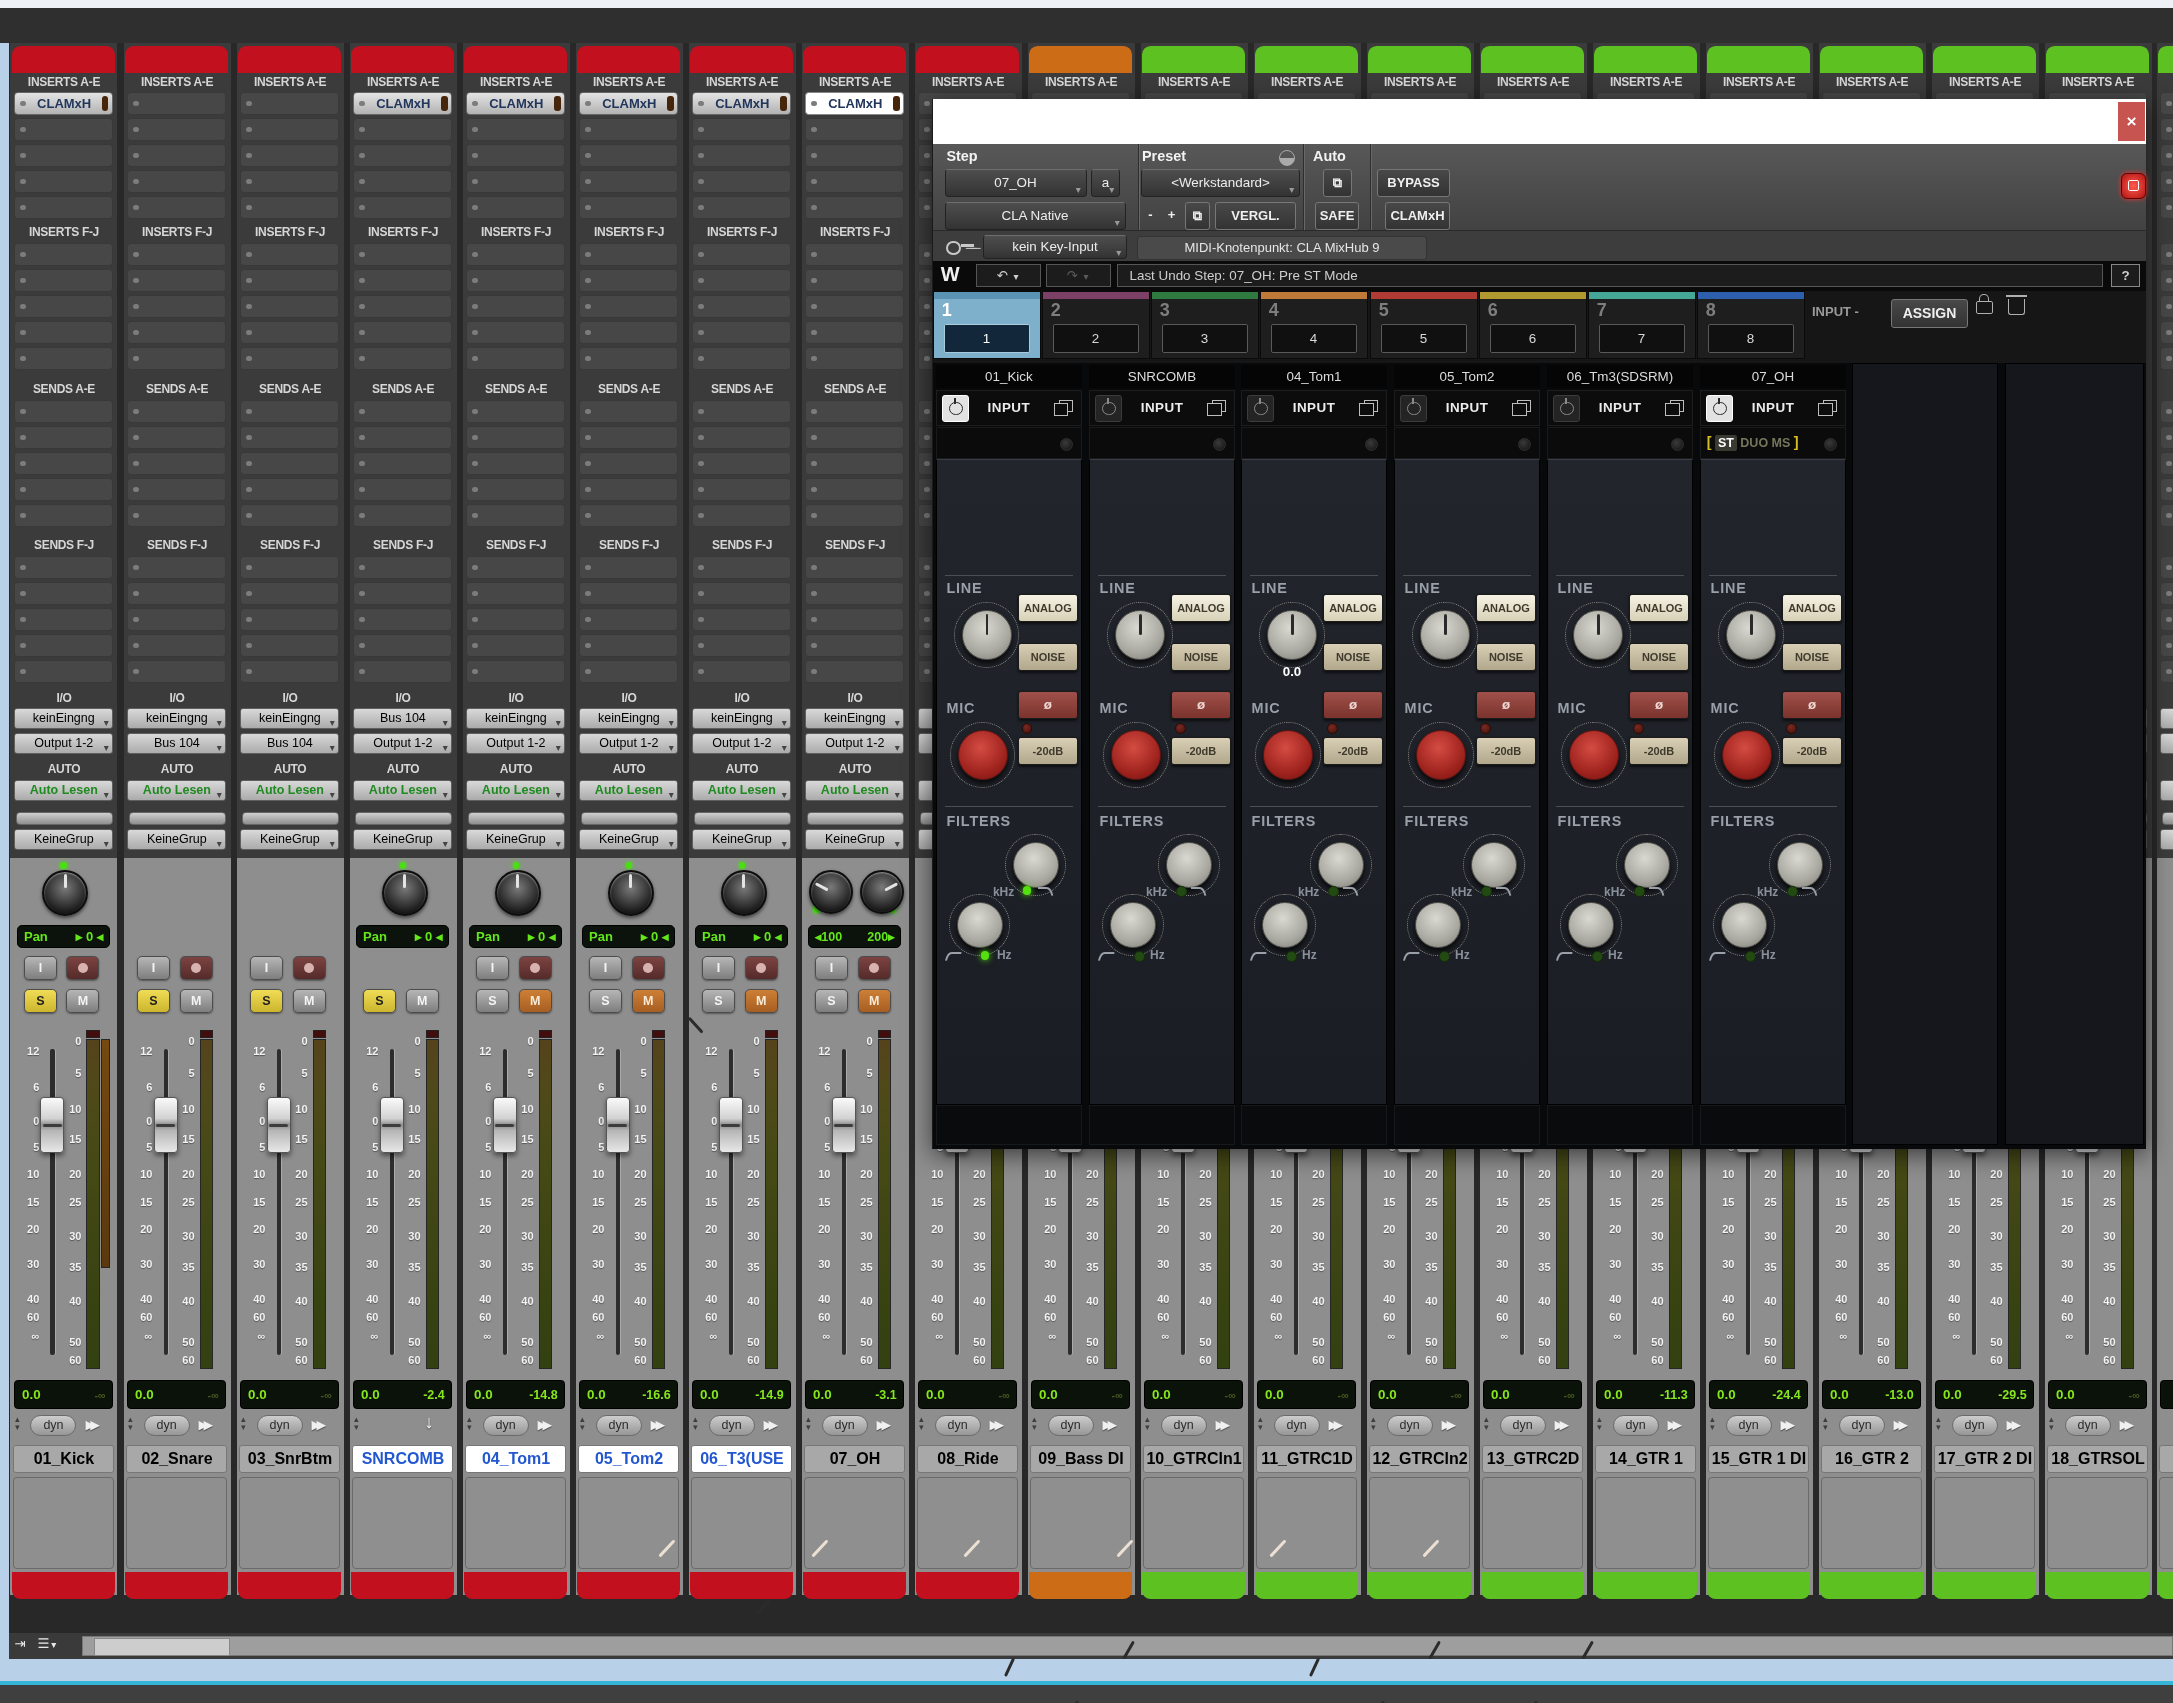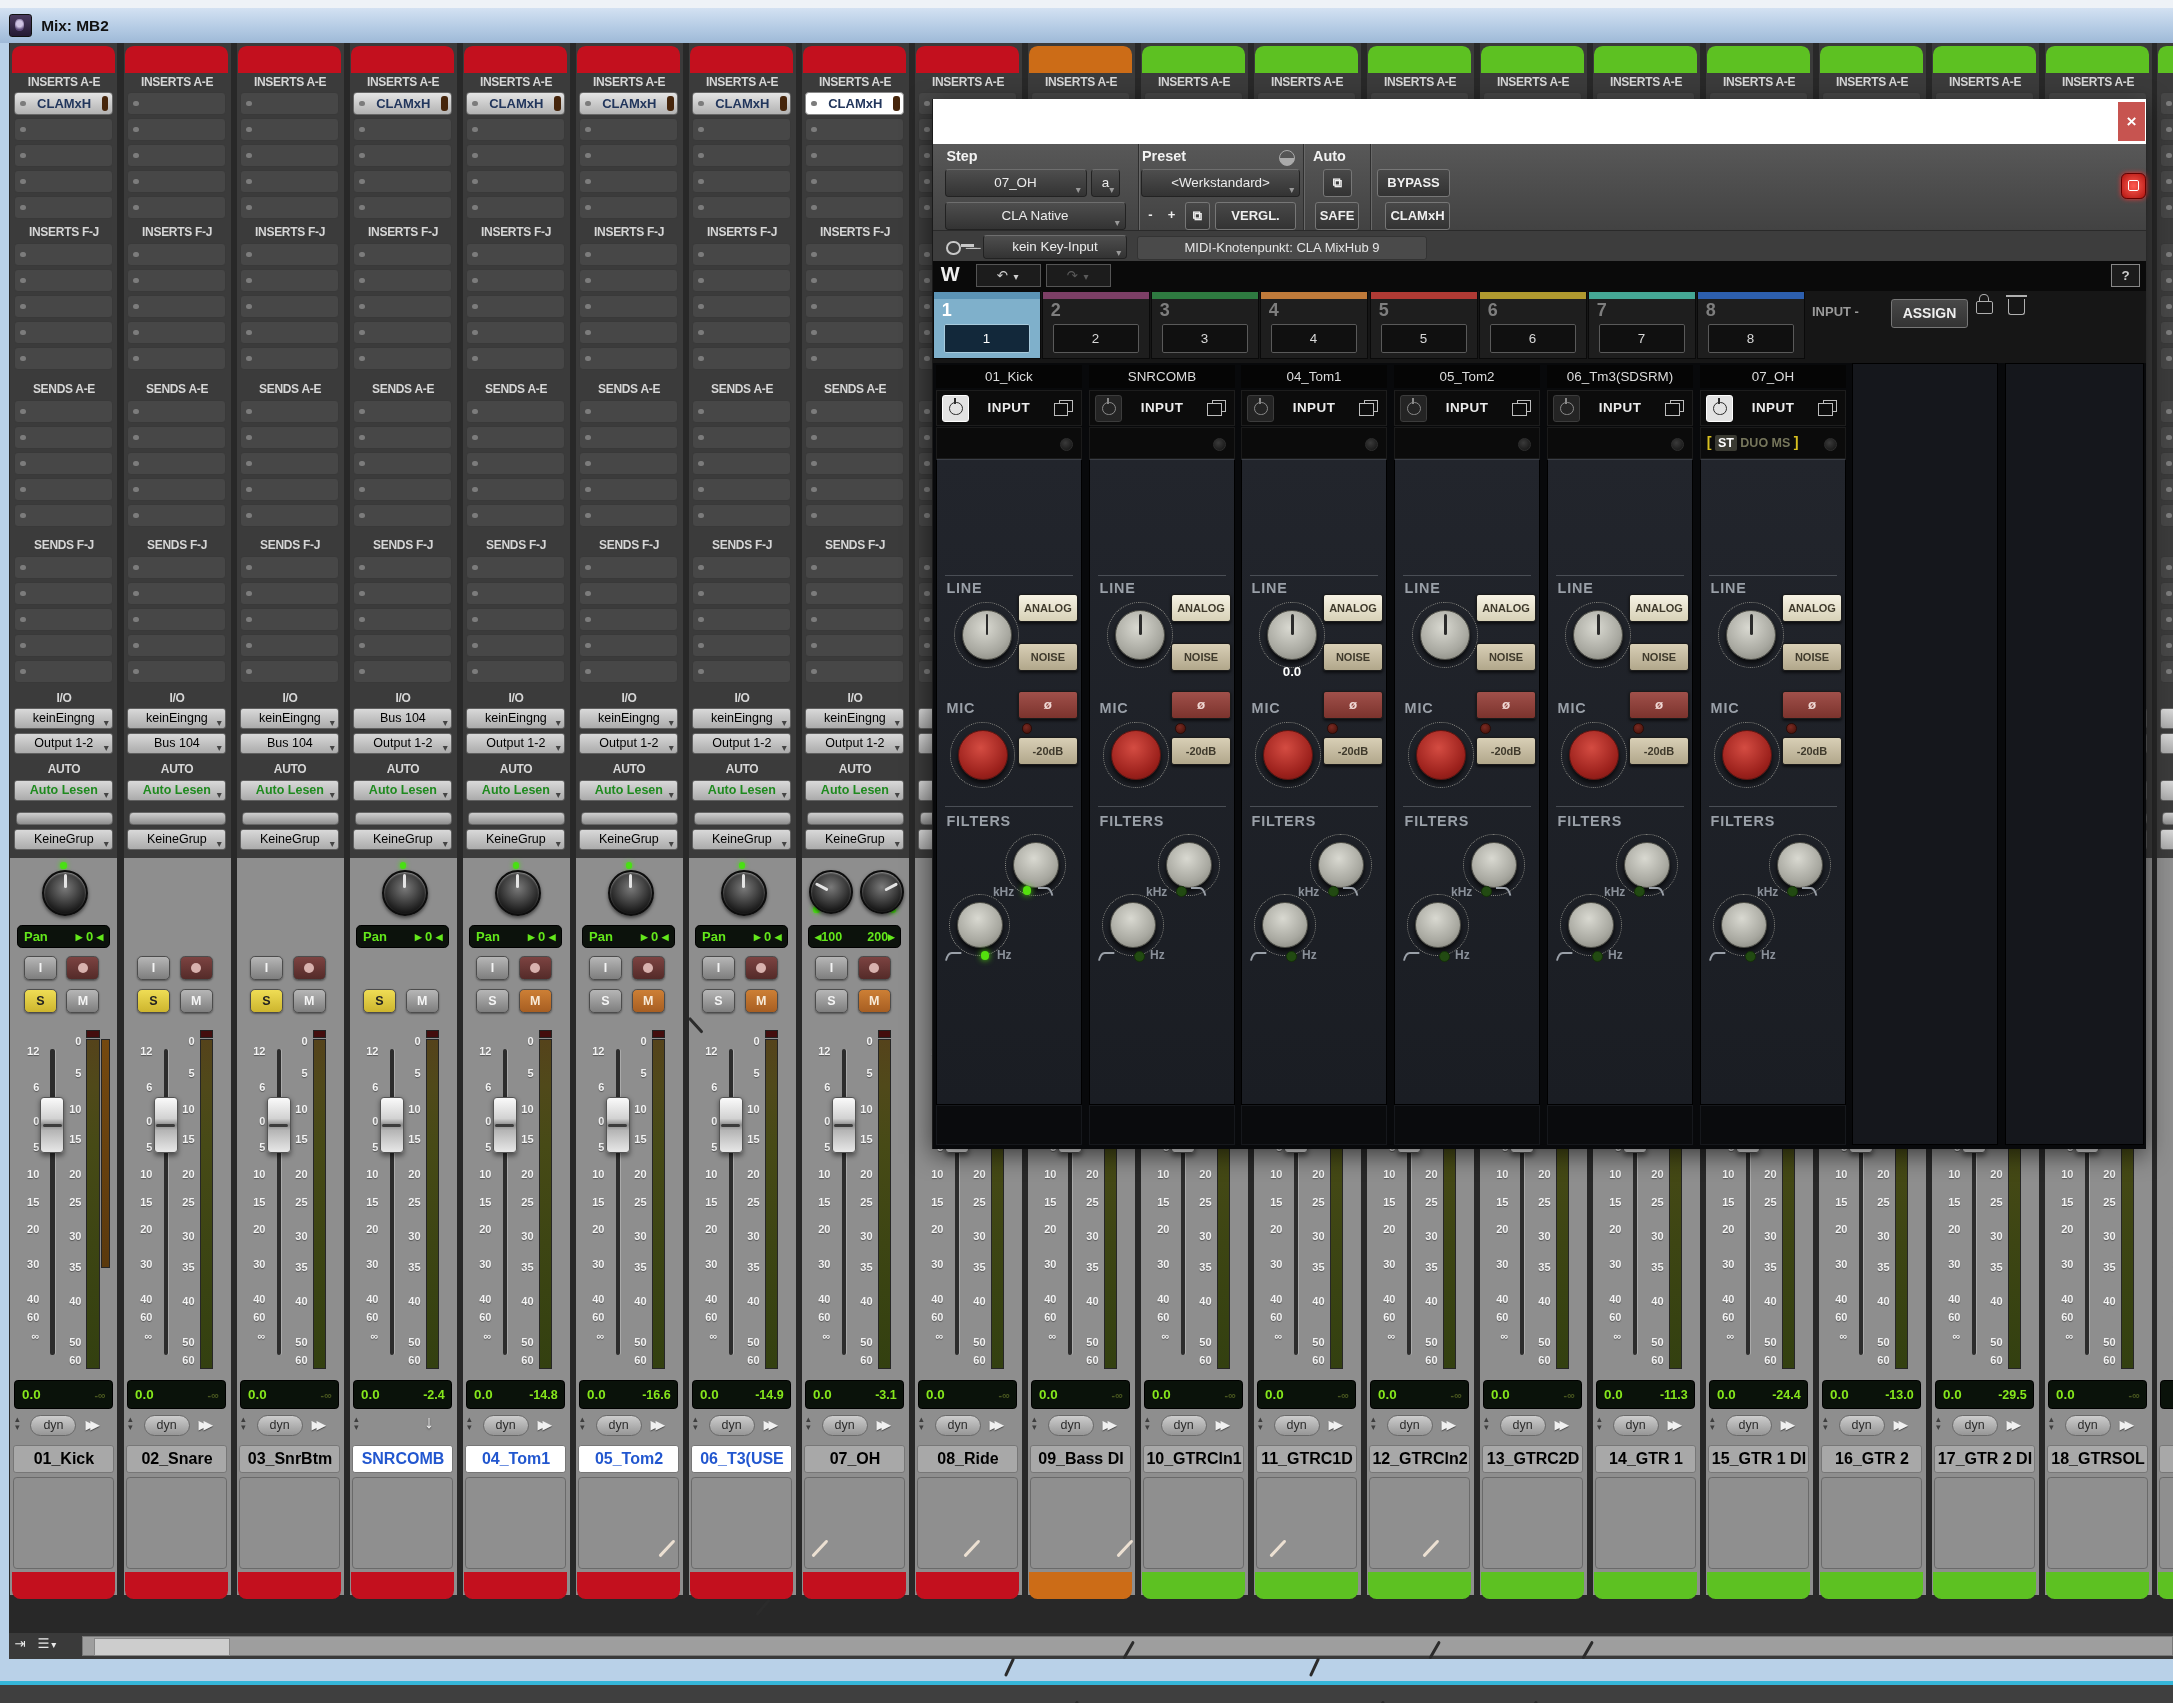--- a/index.html
+++ b/index.html
@@ -167,24 +167,20 @@
   .pkv{position:absolute;font-size:13.4px;font-weight:bold;color:#fff;text-align:center;}
   .flt-lbl{position:absolute;font-size:12px;font-weight:bold;color:#8a9099;}
   .pch-botband{position:absolute;top:742px;height:40px;background:#0a0b0d;border:1px solid #16181c;box-sizing:border-box;}
   .empty-pstrip{position:absolute;top:0;height:782px;background:#15171c;border:1px solid #000;box-sizing:border-box;}
 </style>
 </head>
 <body>
 
 <div id="app">
   <div class="abs" id="top-edge"></div>
-  <div class="abs" id="titlebar">
-    <div id="app-icon"></div>
-    <div id="window-title">Mix: MB2</div>
-  </div>
   <div class="abs" id="mixer">
     <div id="strips">
         <div class="abs strip" style="left: 1.9px;">
           <div class="abs strip-dark"></div>
           <div class="abs strip-light"></div>
           <div class="abs cbar top" style="background: rgb(195, 16, 30);"></div>
           <div class="abs seclbl" style="top: 32px;">INSERTS A-E</div>
           <div class="abs slot ins-on" style="top: 49px;">
             <div class="abs dot" style="position: absolute;"></div>
             <div class="abs ins-name" style="position: absolute;">CLAMxH</div>
@@ -2653,20 +2649,21 @@
     <div class="abs" id="rec-ic"></div>
     <div class="abs" id="pl-keyrow">
       <span class="key-ic"></span>
       <div class="abs pdd" style="left:50px;top:3.8px;width:144px;height:24px;line-height:22px"><span>kein Key-Input</span><span class="arr">▼</span></div>
       <div class="abs" id="midi-box">MIDI-Knotenpunkt: CLA MixHub 9</div>
     </div>
     <div class="abs" id="pl-waves">
       <div class="abs" style="left:7.7px;top:1.9px;font-size:20px;font-weight:900;color:#f0f0f0">W</div>
       <div class="wv-box" style="left:43px;width:65px"><span>↶</span> <span style="font-size:8.6px">▼</span></div>
       <div class="wv-box" style="left:113px;width:65px;color:#5a5a5a"><span>↷</span> <span style="font-size:8.6px">▼</span></div>
+      <div class="wv-box" style="left:184px;width:986px;text-align:left;padding-left:11.5px">Last Undo Step: 07_OH: Pre ST Mode</div>
       <div class="wv-box" style="left:1178px;width:29px;border-color:#888;font-weight:bold">?</div>
     </div>
     <div class="abs" id="pl-tabs">
       <div class="abs" style="left:879px;top:13.4px;font-size:13px;font-weight:bold;color:#9a9a9a">INPUT -</div>
       <div class="abs pbtn" style="left:958px;top:7.7px;width:77px;height:29px;line-height:27px;font-size:14px">ASSIGN</div>
       <div class="abs" style="left:1043px;top:9.6px;width:15.4px;height:11.5px;border:1.9px solid #b0b0b0;border-radius:1.9px">
           <span style="position:absolute;left:1.9px;top:-7.7px;width:7.7px;height:6.7px;border:1.9px solid #b0b0b0;border-bottom:none;border-radius:4.8px 4.8px 0 0"></span>
         </div>
       <div class="abs" style="left:1075px;top:7.7px;width:15.4px;height:15.4px;border:1.9px solid #b0b0b0;border-top:none;border-radius:0 0 2.9px 2.9px">
           <span style="position:absolute;left:-2.9px;top:-3.8px;width:21px;height:1.9px;background:#b0b0b0"></span>

